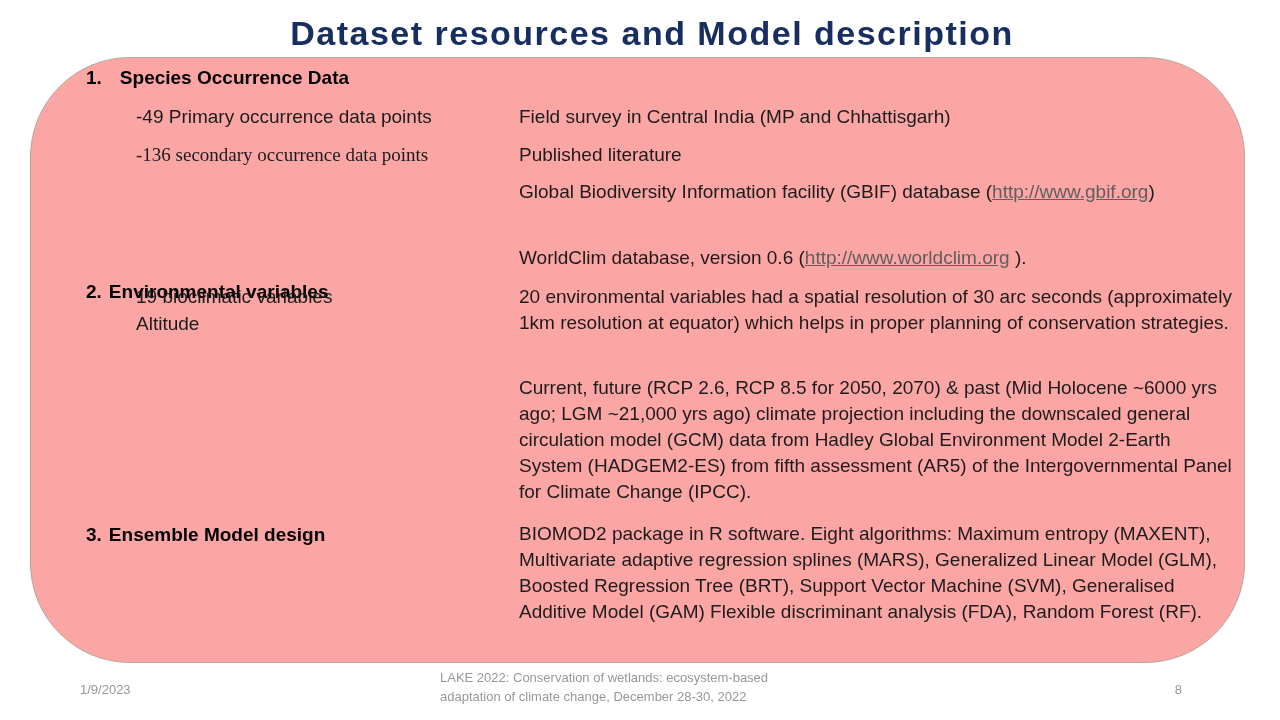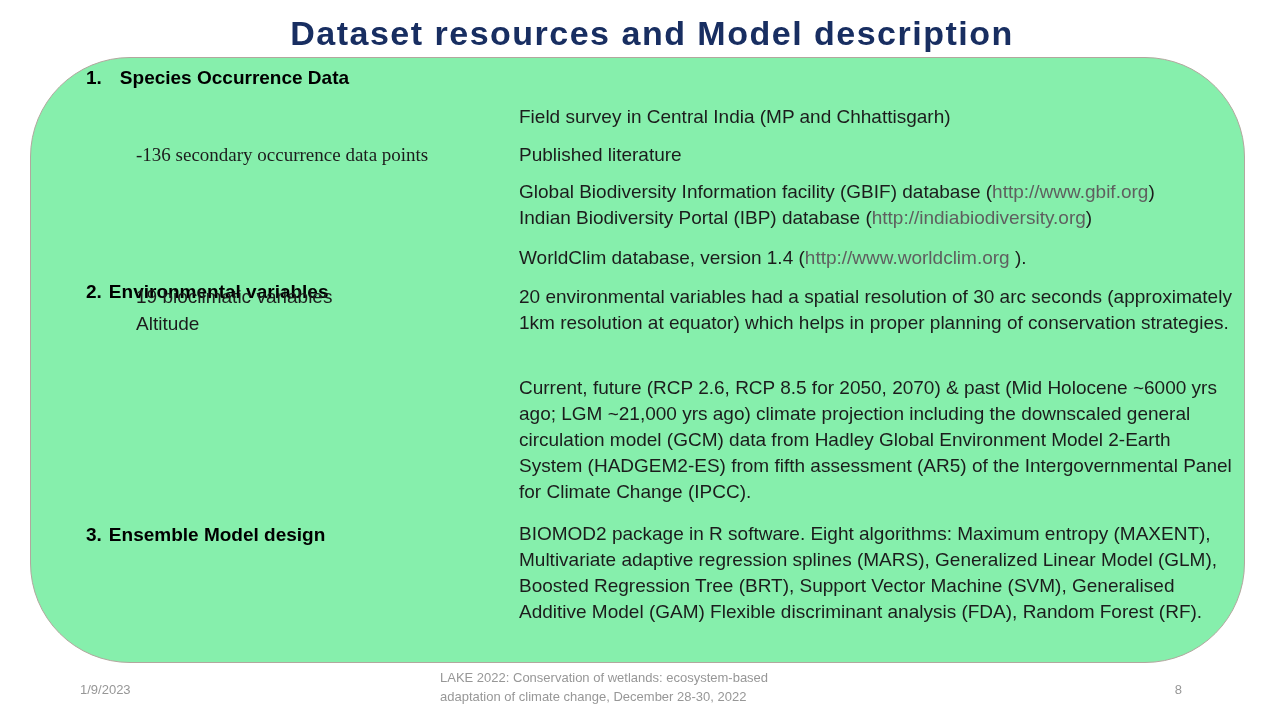--- a/index.html
+++ b/index.html
@@ -16,40 +16,41 @@
     text-align:center;
     font-size:34px;font-weight:bold;
     letter-spacing:1.5px;
     color:#182e61;
     margin:12px;
   }
   .box{
     position:absolute;
     left:30px;top:57px;
     width:1215px;height:606px;
-    background:#86efac;
+    background:#fca5a5;
     border:1.5px solid #b2a79e;
     border-radius:100px;
     box-sizing:border-box;
     padding-left:10px;
   }
   .abs{position:absolute;}
   .body-text{
     font-size:19px;line-height:26px;color:#1c1c1c;
   }
   .heading{
     font-size:19px;line-height:24px;font-weight:bold;color:#000000;
     white-space:nowrap;
   }
   .heading .num1{margin-right:18px;}
   .heading .num{margin-right:7px;}
   .left-item{white-space:nowrap;}
   .right-col{width:718px;}
   .link{
     color:#5f5f5f;
+    text-decoration:underline;
     cursor:pointer;
     text-align:center;
   }
   .footer-text{
     font-size:13px;color:#979797;line-height:19px;
   }
   .footer-center{
     position:absolute;left:440px;top:668px;width:400px;
   }
   .footer-date{position:absolute;left:80px;top:680px;}
@@ -61,35 +62,35 @@
 <div class="slide">
 
   <h1 class="title">Dataset resources and Model description</h1>
 
   <div class="box">
 
     <div class="abs heading" style="left:55px;top:8px;">
       <span class="num1">1.</span><span>Species Occurrence Data</span>
     </div>
 
+    <div class="abs body-text left-item" style="left:105px;top:46px;">-49 Primary occurrence data points</div>
     <div class="abs body-text right-col" style="left:488px;top:46px;">Field survey in Central India (MP and Chhattisgarh)</div>
 
     <div class="abs body-text left-item" style="left:105px;top:84px;font-family:Liberation Serif, serif;">-136 secondary occurrence data points</div>
     <div class="abs body-text right-col" style="left:488px;top:84px;">Published literature</div>
 
     <div class="abs body-text right-col" style="left:488px;top:121px;">
       <div><span>Global Biodiversity Information facility (GBIF) database (</span><span class="link">http://www.gbif.org</span><span>)</span></div>
-      <div><span>Indian Biodiversity Portal (IBP) database (</span><span class="link">http://indiabiodiversity.org</span><span>)</span></div>
     </div>
 
     <div class="abs heading" style="left:55px;top:200px;margin-top:22px;">
       <span class="num">2.</span><span>Environmental variables</span>
     </div>
     <div class="abs body-text right-col" style="left:488px;top:187px;">
-      <span>WorldClim database, version 1.4  (</span><span class="link">http://www.worldclim.org</span><span> ).</span>
+      <span>WorldClim database, version 0.6  (</span><span class="link">http://www.worldclim.org</span><span> ).</span>
     </div>
 
     <div class="abs body-text left-item" style="left:105px;top:226px;">19 bioclimatic variables</div>
     <div class="abs body-text left-item" style="left:105px;top:253px;">Altitude</div>
 
     <div class="abs body-text right-col" style="left:488px;top:226px;">20 environmental variables had a spatial resolution of 30 arc seconds (approximately 1km resolution at equator) which helps in proper planning of conservation strategies.</div>
 
     <div class="abs body-text right-col" style="left:488px;top:317px;">Current, future (RCP 2.6, RCP 8.5 for 2050, 2070) &amp; past (Mid Holocene ~6000 yrs ago; LGM ~21,000 yrs ago) climate projection including the downscaled general circulation model (GCM) data from Hadley Global Environment Model 2-Earth System (HADGEM2-ES) from fifth assessment (AR5) of the Intergovernmental Panel for Climate Change (IPCC).</div>
 
     <div class="abs heading" style="left:55px;top:465px;">

